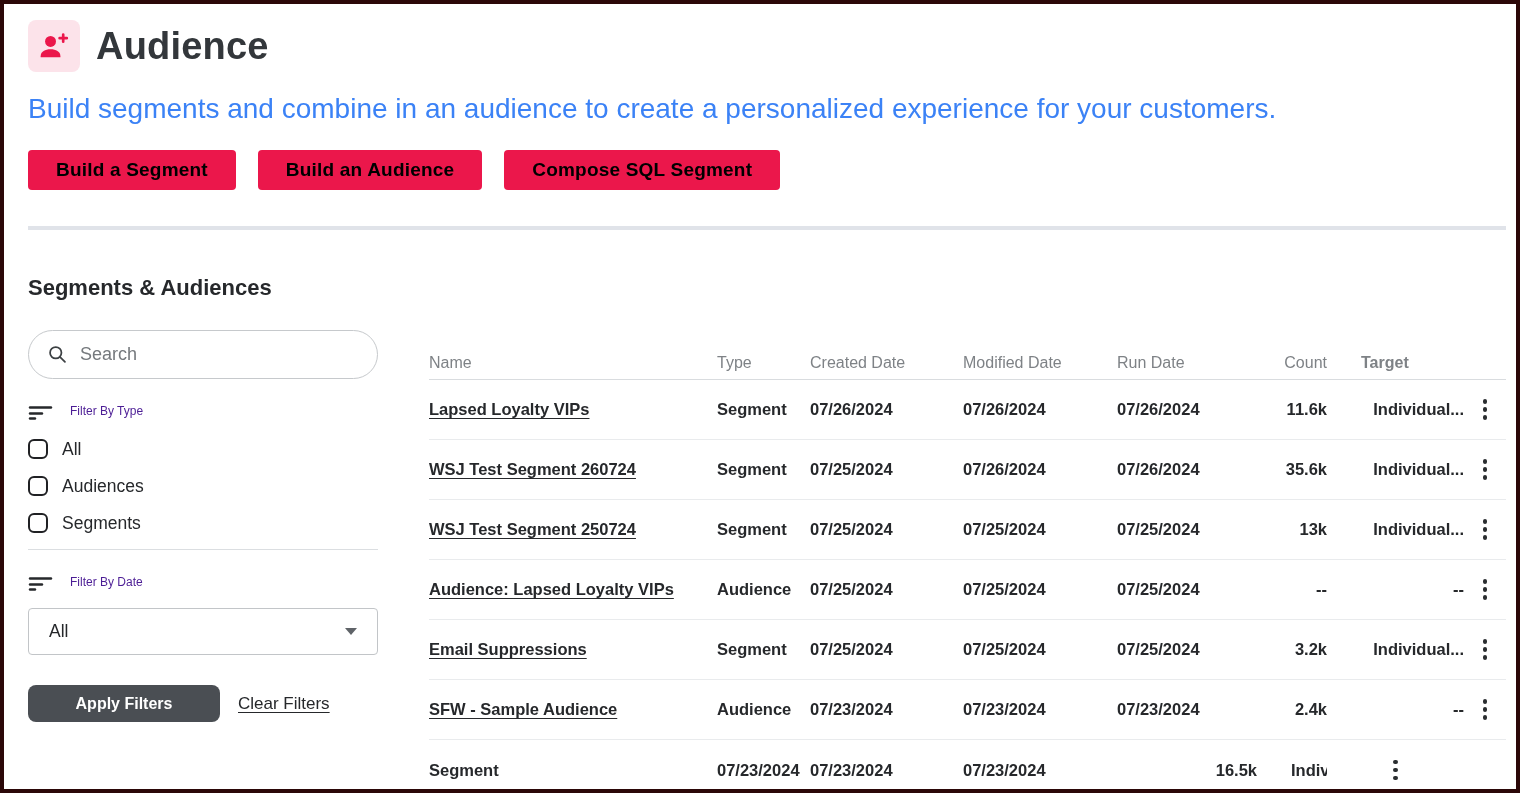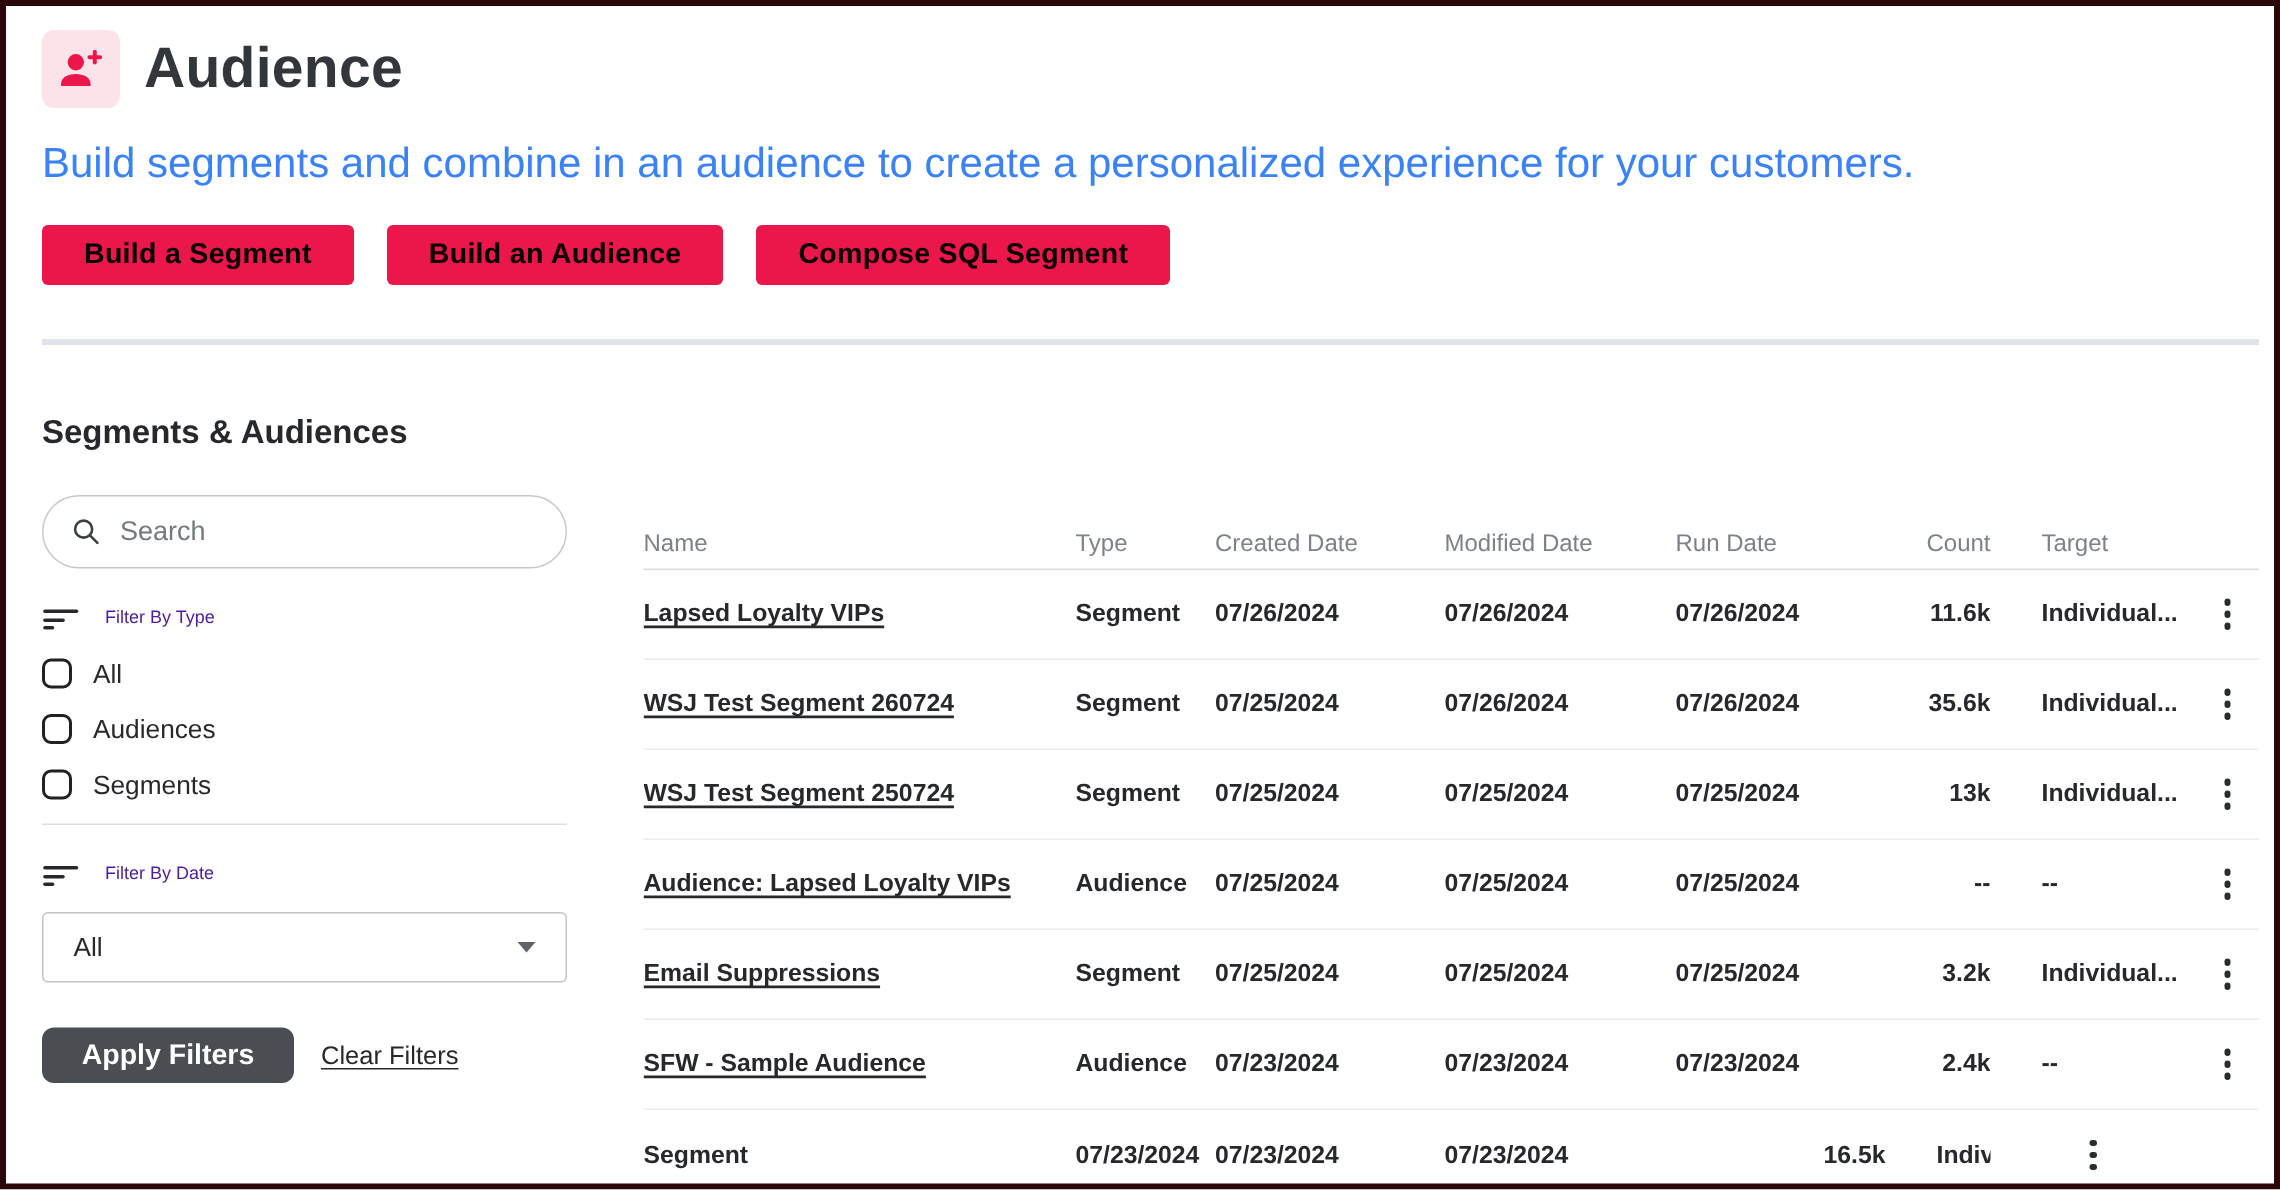--- a/index.html
+++ b/index.html
@@ -72,49 +72,49 @@
     padding:0 20px 0 20px; cursor:pointer; background:#fff;
   }
   .dropdown .dd-value { font-size:17.5px; color:#26282B; }
   .caret {
     width:0; height:0; border-left:6px solid transparent; border-right:6px solid transparent;
     border-top:7px solid #5F6368;
   }
 
   .sidebar-footer { margin-top:30px; display:flex; align-items:center; }
   .btn-apply {
-    width:168px; height:37px; border:none; border-radius:8px; background:#4A4E53;
-    color:#fff; font-family:inherit; font-size:19px; font-weight:700; cursor:pointer;
+    width:192px; height:37px; border:none; border-radius:8px; background:#4A4E53;
+    color:#fff; font-family:inherit; font-size:16px; font-weight:700; cursor:pointer;
   }
   .link-clear {
     margin-left:18px; font-size:17px; color:#26282B; text-decoration:underline;
     text-underline-offset:3px; cursor:pointer;
   }
 
   
   .table { flex:1 1 auto; margin-left:51px; width:1077px; }
   .thead, .trow {
     display:grid;
     grid-template-columns:288px 93px 153px 154px 140px 70px 137px 42px;
     align-items:center;
   }
   .thead { height:50px; border-bottom:1px solid #D9DCDF; }
   .th { font-size:16px; color:#7E8286; font-weight:400;margin-top:17px; }
   .th.count { text-align:right; }
-  .th.target { padding-left:34px; }
+  .th.target { padding-left:34px;font-weight:bold; }
 
   .trow { height:60px; border-bottom:1px solid #E9EBED; }
   .trow:last-child { border-bottom:none; }
   .cell { font-size:16.5px; font-weight:700; color:#26282B; white-space:nowrap; overflow:hidden; }
   .cell.name {
     text-decoration:underline; text-underline-offset:3px; text-decoration-thickness:1.5px;
     color:#26282B; cursor:pointer;
   }
   .cell.count { text-align:right; }
-  .cell.target { padding-left:34px; }
+  .cell.target { padding-left:34px;text-align:right; }
   .kebab-cell { display:flex; justify-content:center; }
   .kebab {
     background:none; border:none; cursor:pointer; padding:4px 6px;
     display:flex; flex-direction:column; gap:3.5px; align-items:center;
   }
   .kebab i { width:4.5px; height:4.5px; border-radius:50%; background:#2A2D30; display:block; }
 </style>
 </head>
 <body>
 

